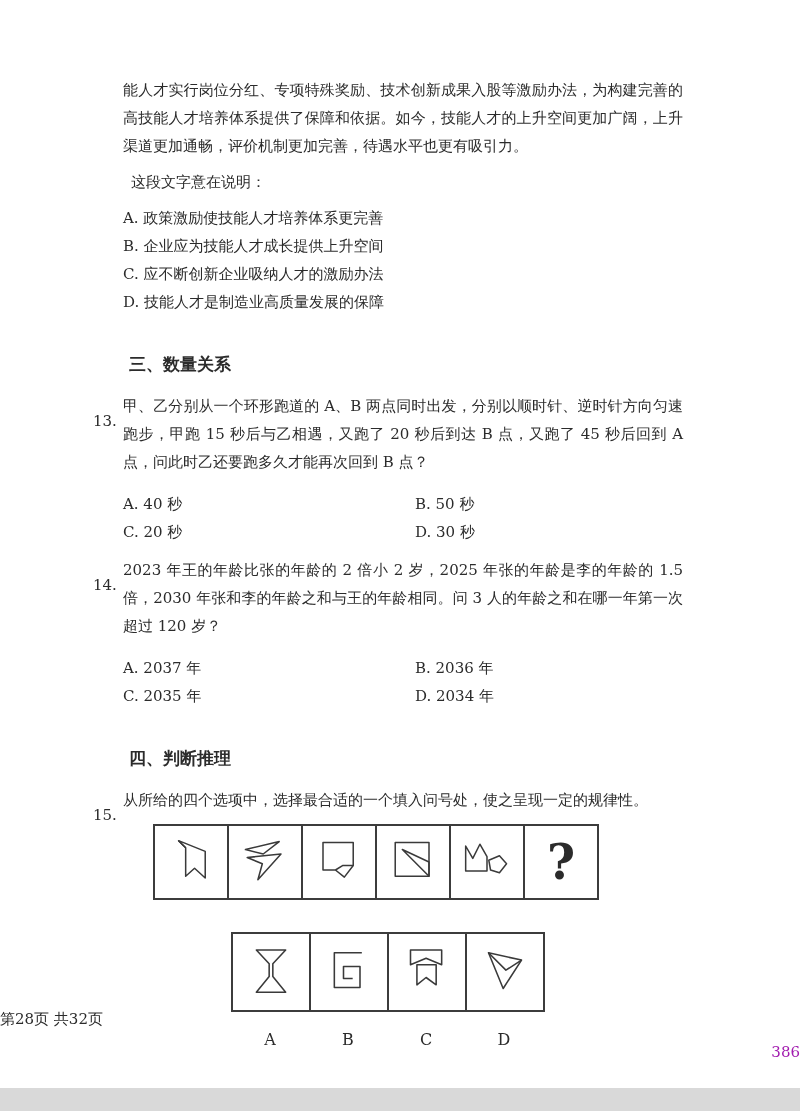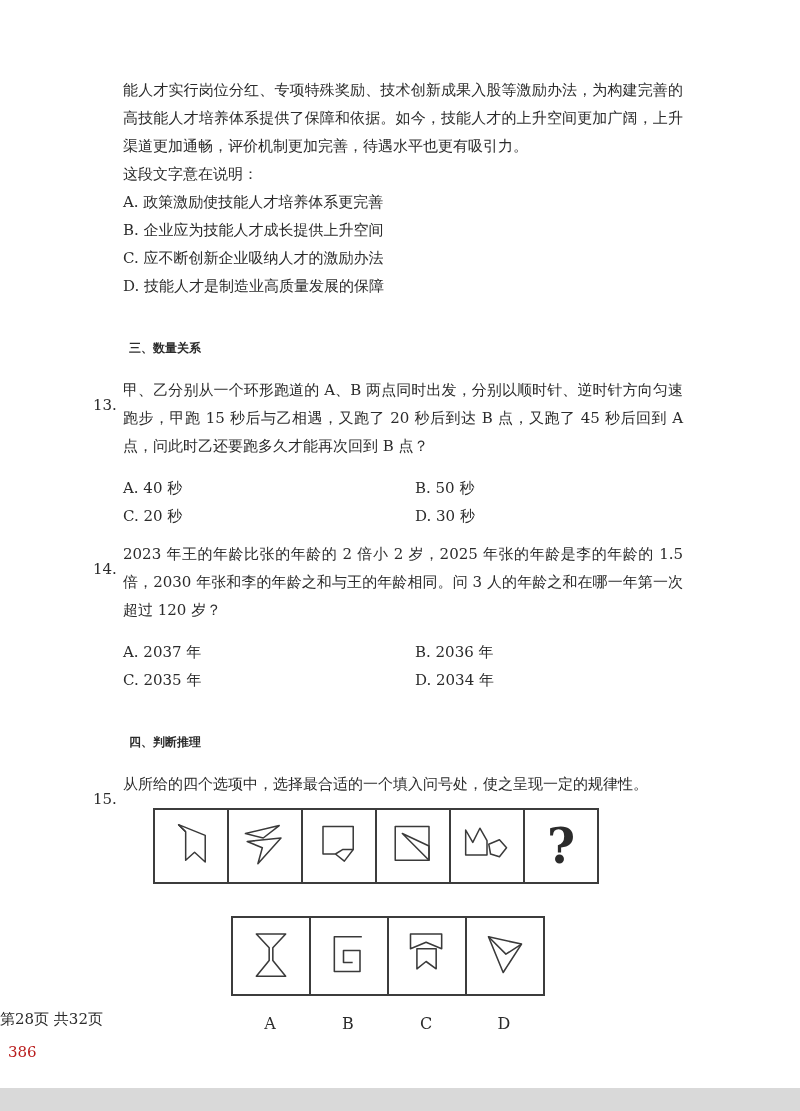--- a/index.html
+++ b/index.html
@@ -15,26 +15,26 @@
     line-height: 28px;
     overflow: hidden;
   }
   .content {
     position: absolute;
     left: 123px;
     top: 76px;
     width: 560px;
   }
   .passage { margin: 0; text-align: justify; }
-  .prompt  { margin: 0; }
+  .prompt  { margin: 8px; }
   .opt-list p { margin: 0; }
 
   .section-title {
     margin: 34px 0 14px 6px;
-    font-size: 12px;
+    font-size: 17px;
     font-weight: bold;
   }
 
   .question { display: flex; margin: 4px 0 10px 0; }
   .qnum {
     flex: 0 0 30px;
     margin-left: -30px;
     text-align: left;
     margin-top: 15px;
   }
@@ -81,25 +81,25 @@
 
   .footer {
     position: absolute;
     left: 0; right: 0;
     top: 1005px;
     text-align: left;
     font-size: 15px;
   }
   .pageno {
     position: absolute;
-    left: 8px; right: 0;
+    left: 16px; right: 0;
     top: 1038px;
-    text-align: left;
+    text-align: right;
     font-size: 15px;
-    color: #b91c1c;
+    color: #a21caf;
   }
   svg { stroke: #3a3a3a; stroke-width: 1.7; fill: none; stroke-linejoin: round; }
 </style>
 </head>
 <body>
 
 <div class="page">
   <div class="content">
 
     <p class="passage">能人才实行岗位分红、专项特殊奖励、技术创新成果入股等激励办法，为构建完善的高技能人才培养体系提供了保障和依据。如今，技能人才的上升空间更加广阔，上升渠道更加通畅，评价机制更加完善，待遇水平也更有吸引力。</p>

